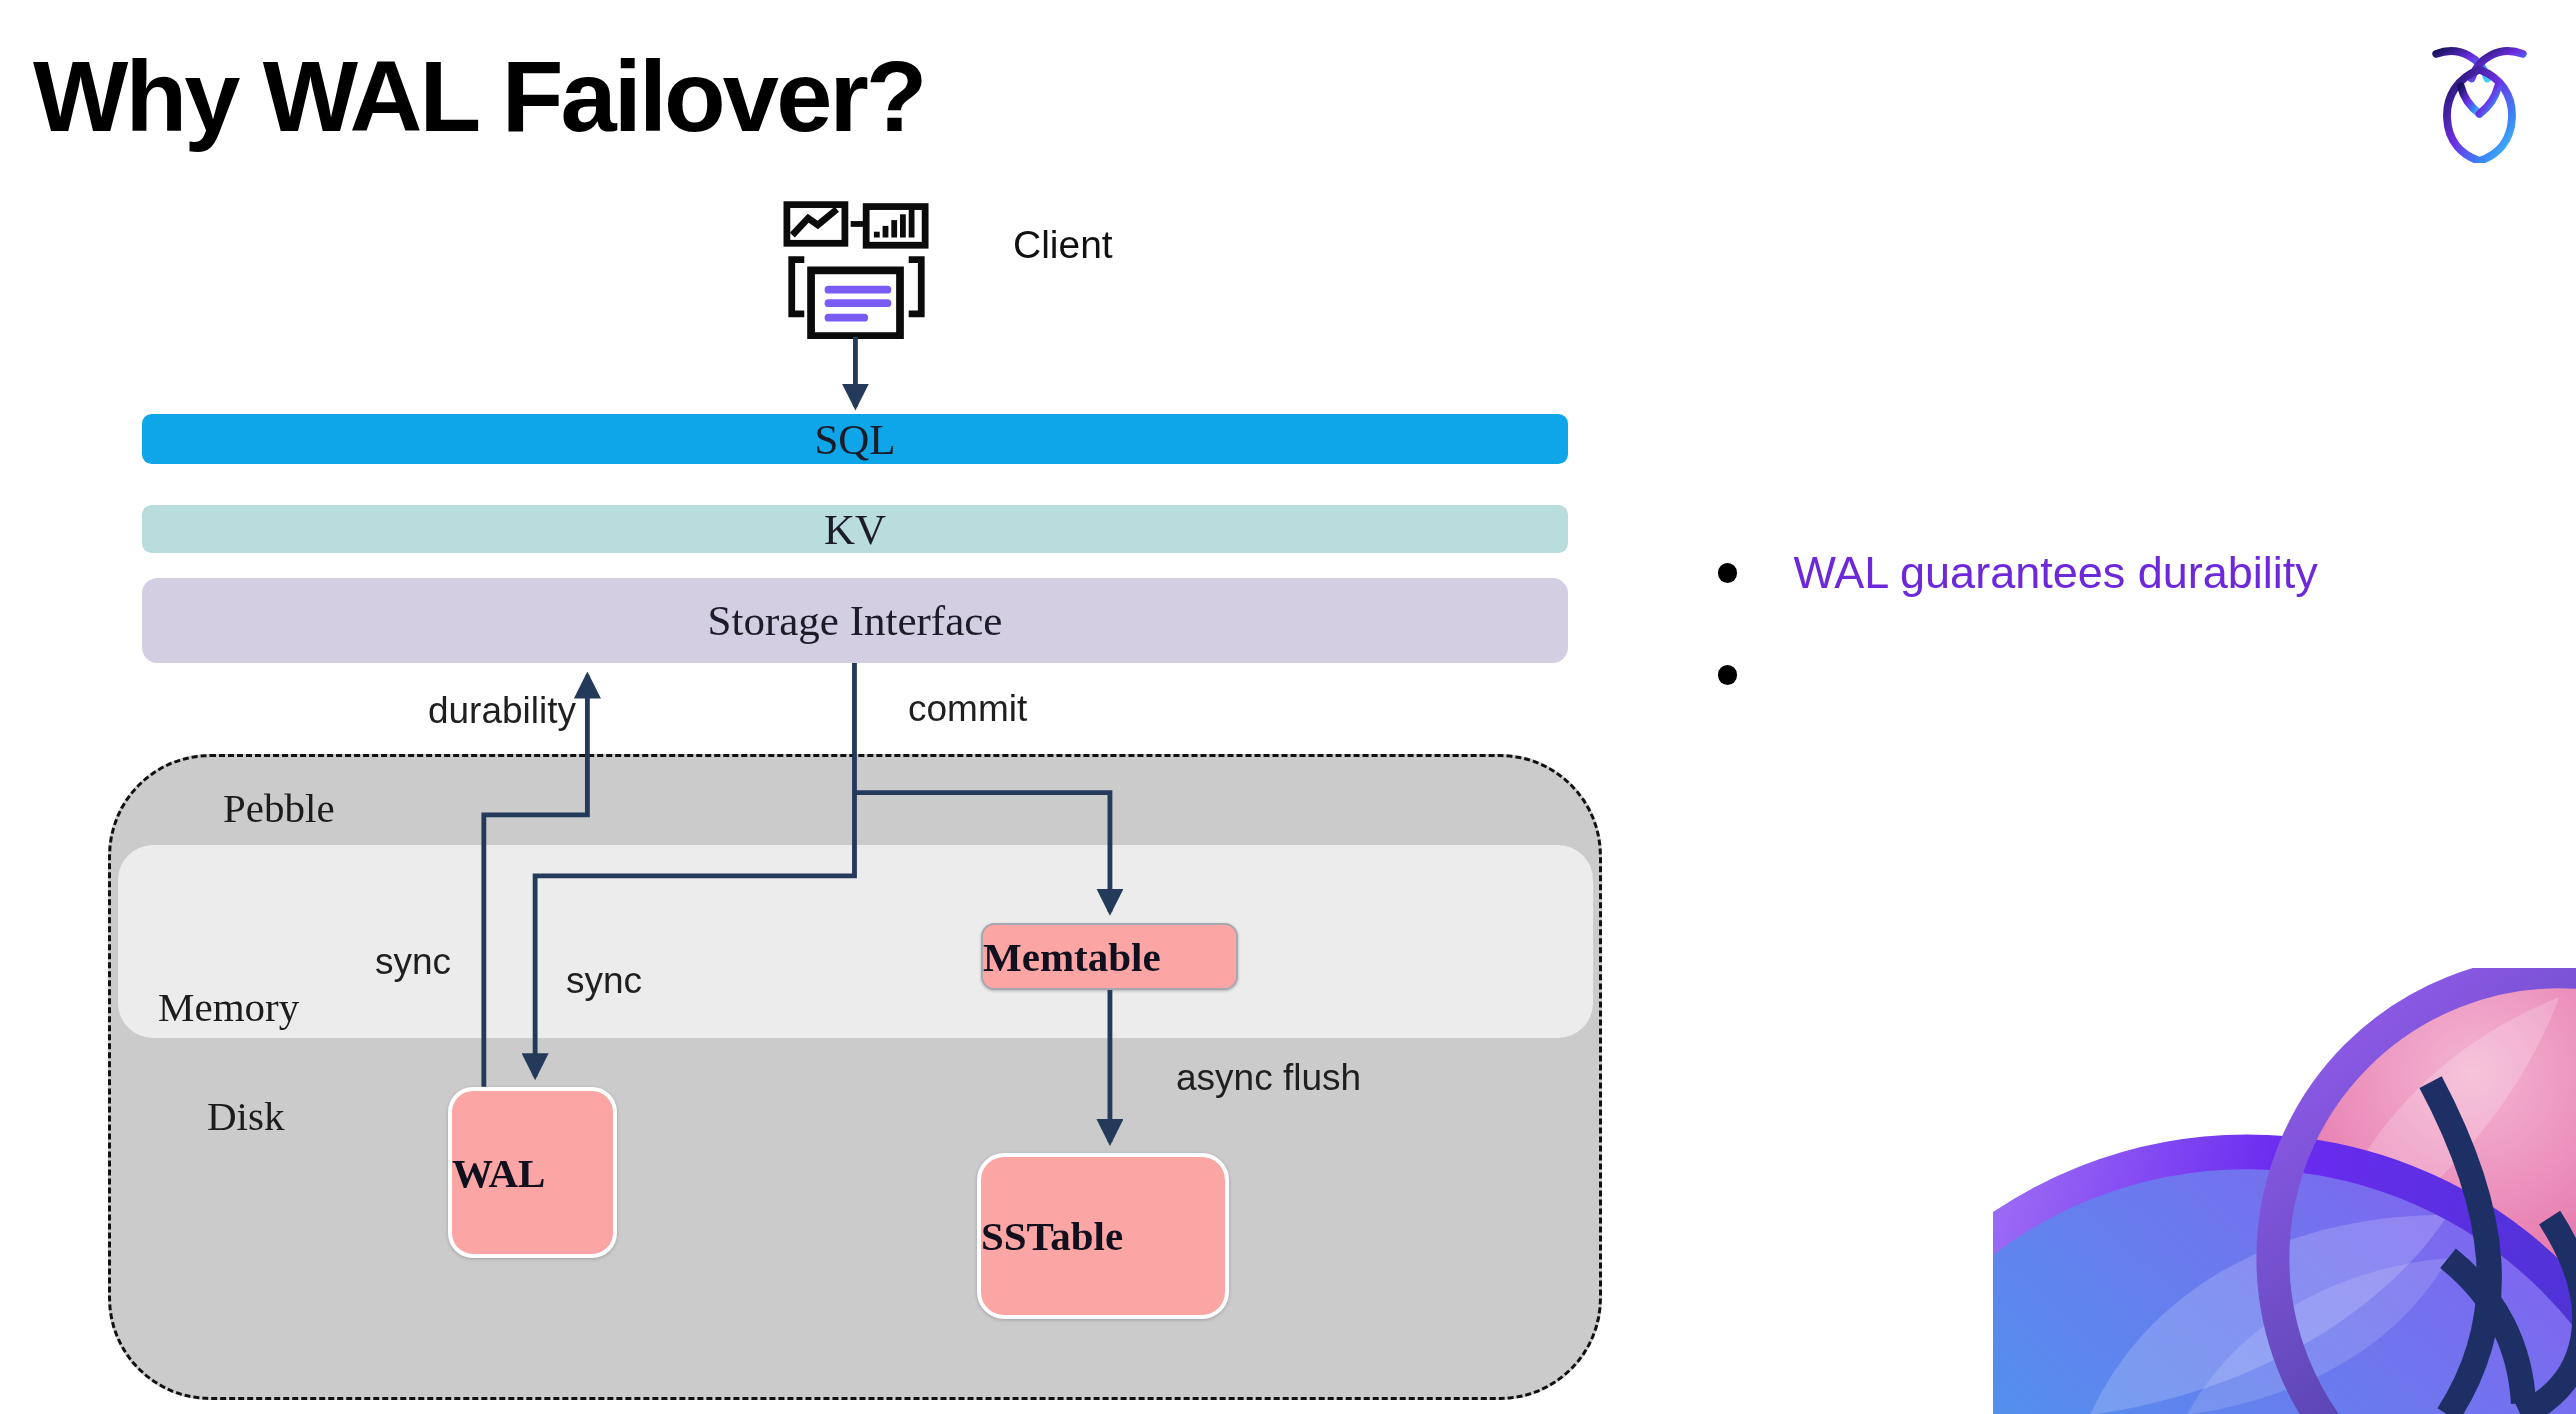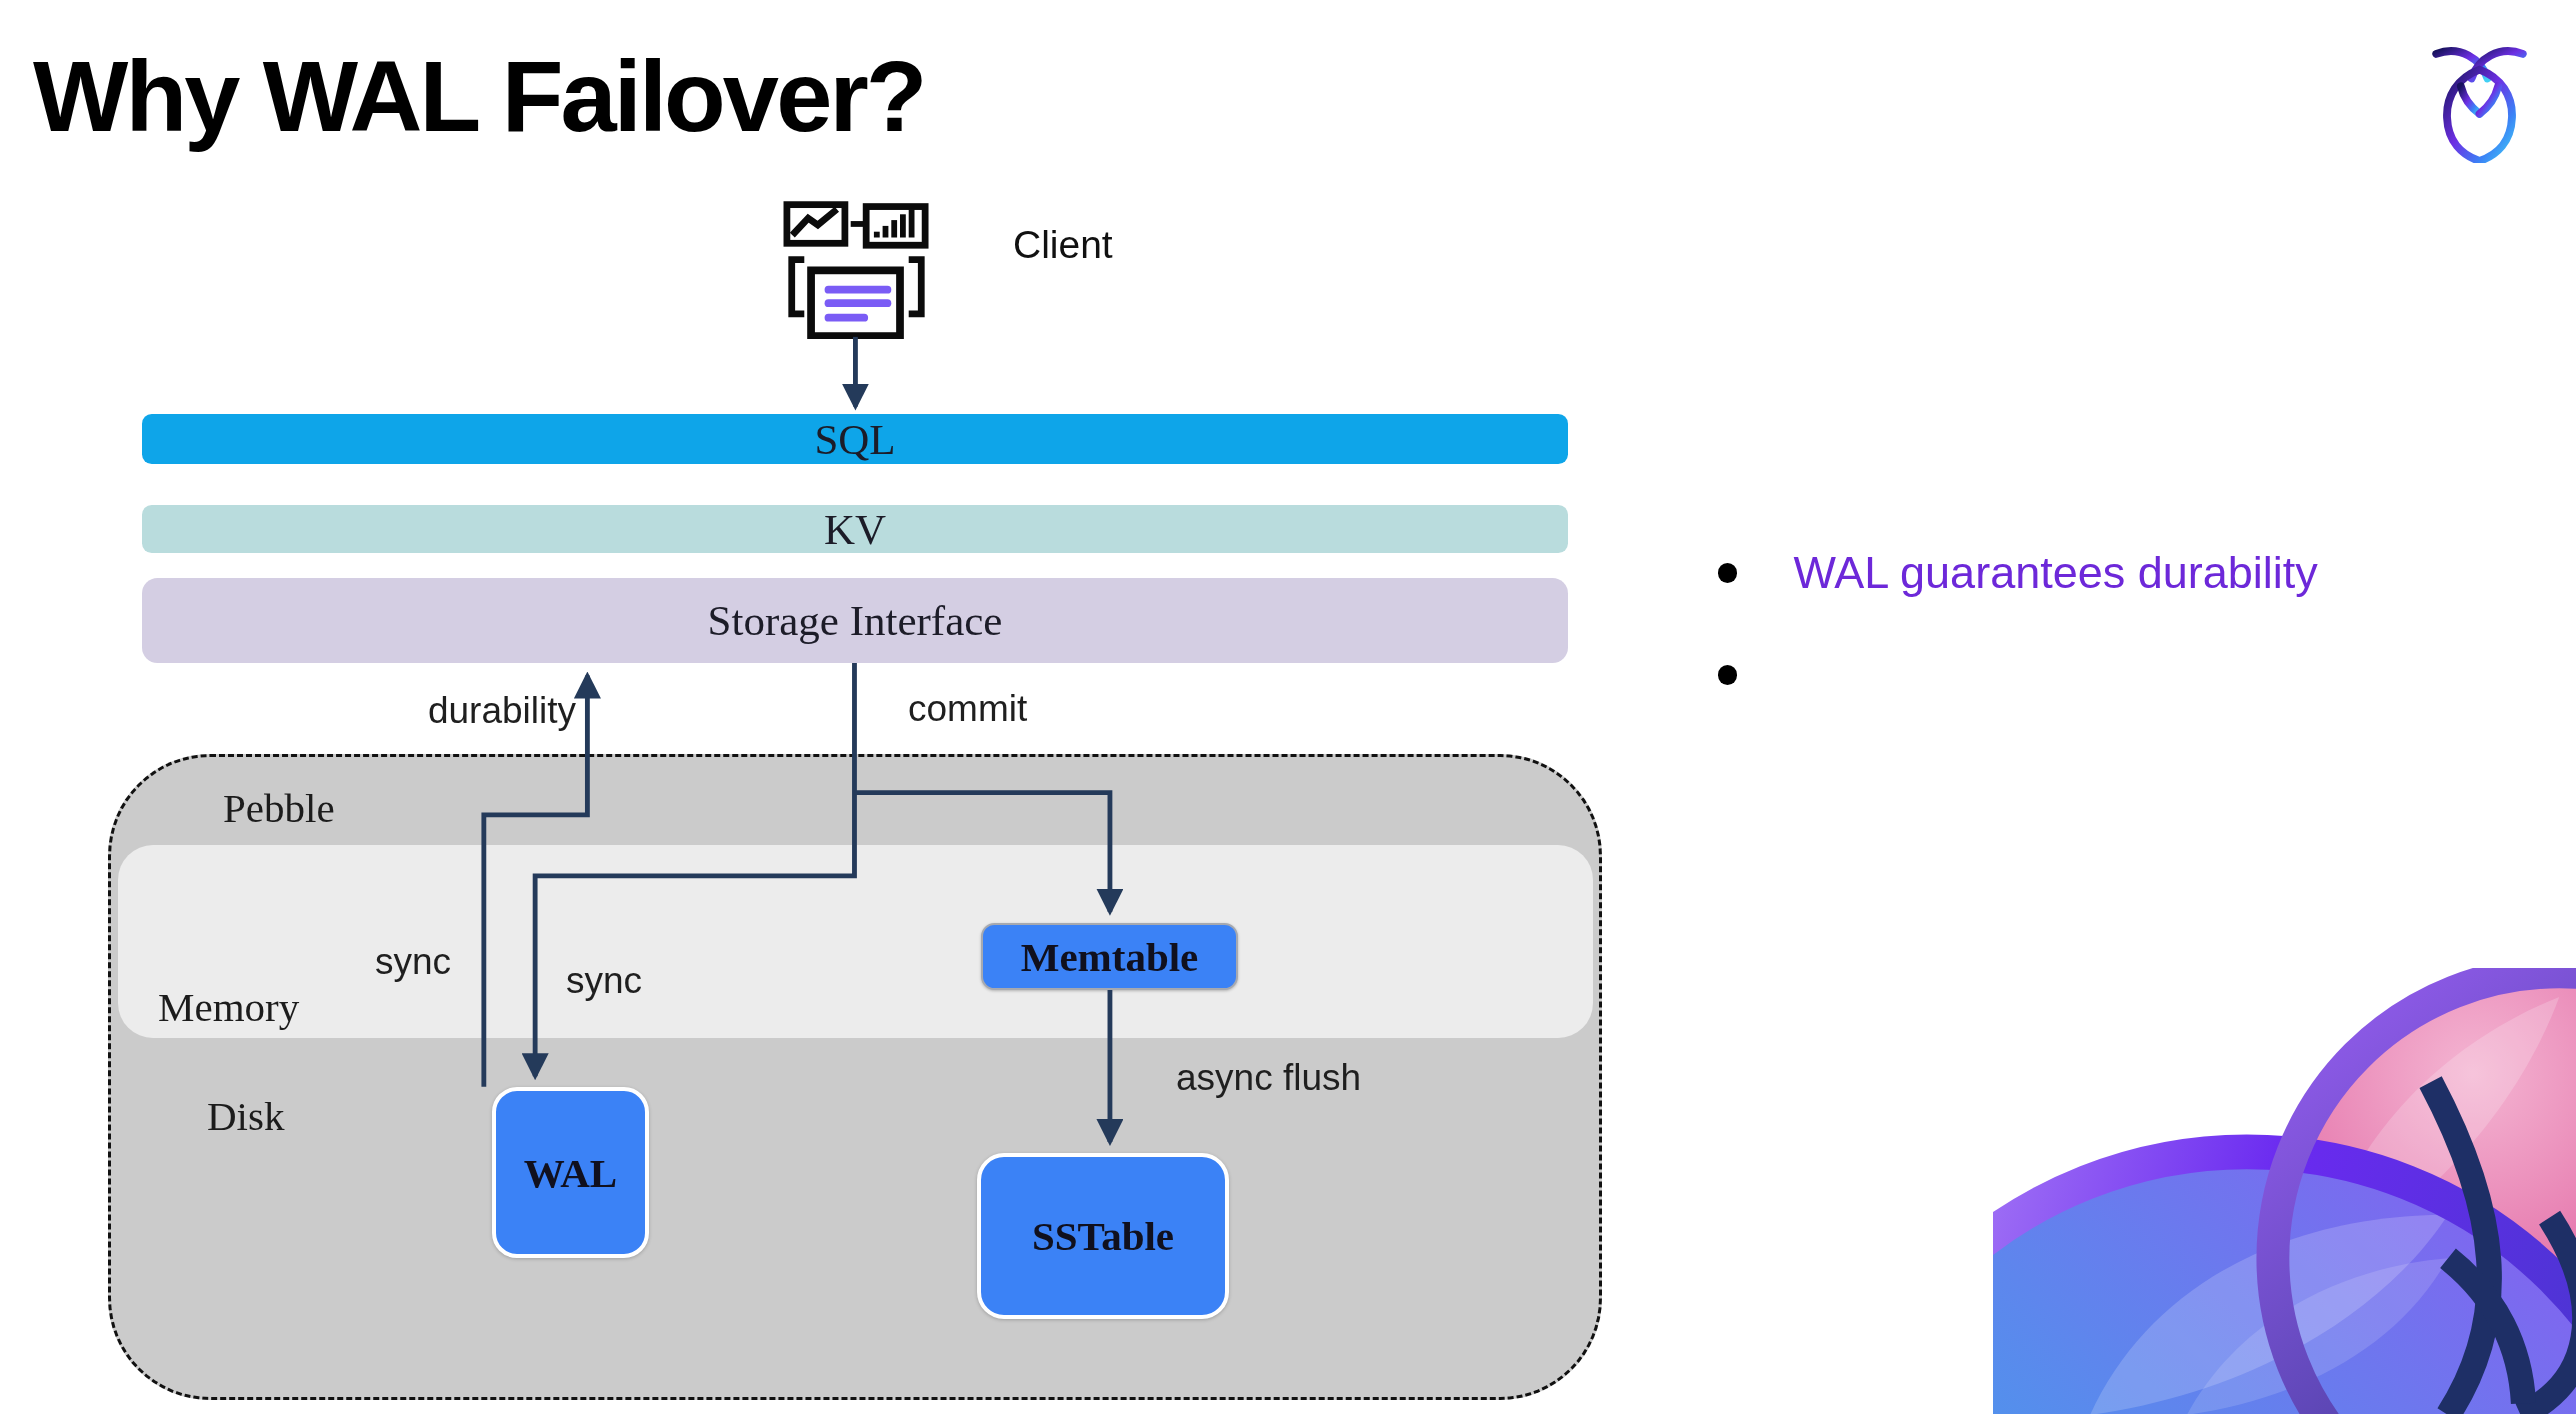--- a/index.html
+++ b/index.html
@@ -21,25 +21,25 @@
   
   .pebble{left:108px;top:754px;width:1494px;height:646px;background:#cbcbcb;
           border:3.9px dashed #111;border-radius:102px;box-sizing:border-box;}
   .memband{left:118px;top:845px;width:1475px;height:193px;background:#ececec;border-radius:35px;}
   .region-label{font-family:"Liberation Serif",serif;font-size:41px;color:#1c1c1c;}
   .lbl-pebble{left:223px;top:784px;}
   .lbl-memory{left:158px;top:983px;}
   .lbl-disk{left:207px;top:1092px;}
 
   
-  .node{display:flex;align-items:center;justify-content:center;box-sizing:border-box;
-        background:#3b82f6;font-family:"Liberation Serif",serif;font-weight:bold;
+  .node{display:flex;align-items:center;justify-content:flex-start;box-sizing:border-box;
+        background:#fca5a5;font-family:"Liberation Serif",serif;font-weight:bold;
         font-size:41px;color:#10101e;}
-  .node-wal{left:448px;top:1087px;width:157px;height:171px;border:4.8px solid #fff;
-            border-radius:25px;box-shadow:0 1px 3.9px rgba(0,0,0,.22);margin-left:44px;}
+  .node-wal{left:448px;top:1087px;width:169px;height:171px;border:4.8px solid #fff;
+            border-radius:25px;box-shadow:0 1px 3.9px rgba(0,0,0,.22);}
   .node-memtable{left:981px;top:923px;width:257px;height:67px;border:2.9px solid #a6a9b0;
                  border-radius:13.5px;box-shadow:0 1px 2.9px rgba(0,0,0,.25);}
   .node-sstable{left:977px;top:1153px;width:252px;height:166px;border:4.8px solid #fff;
                 border-radius:27px;box-shadow:0 1px 3.9px rgba(0,0,0,.22);}
 
   
   .edge-label{font-size:37px;color:#1f1f1f;}
   .lbl-committed{left:339px;top:690px;width:237px;text-align:right;}
   .lbl-commit{left:908px;top:688px;}
   .lbl-sync-l{left:375px;top:941px;}

